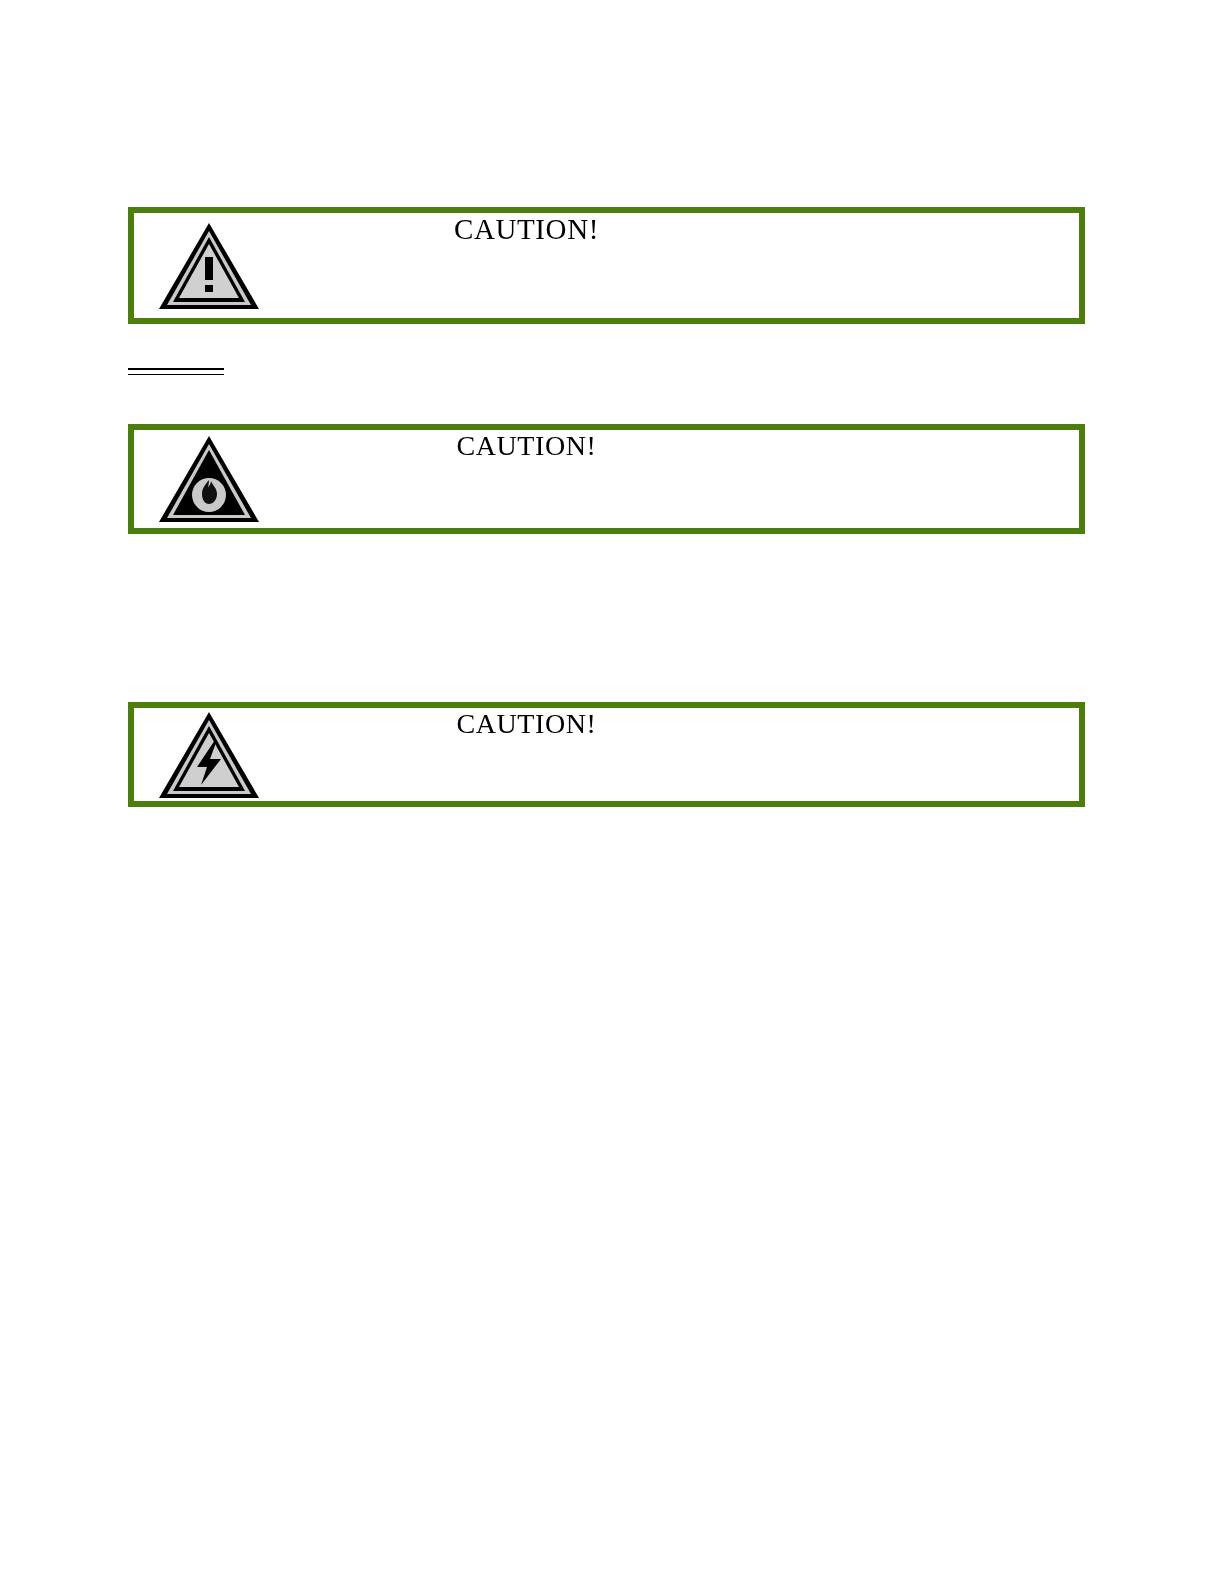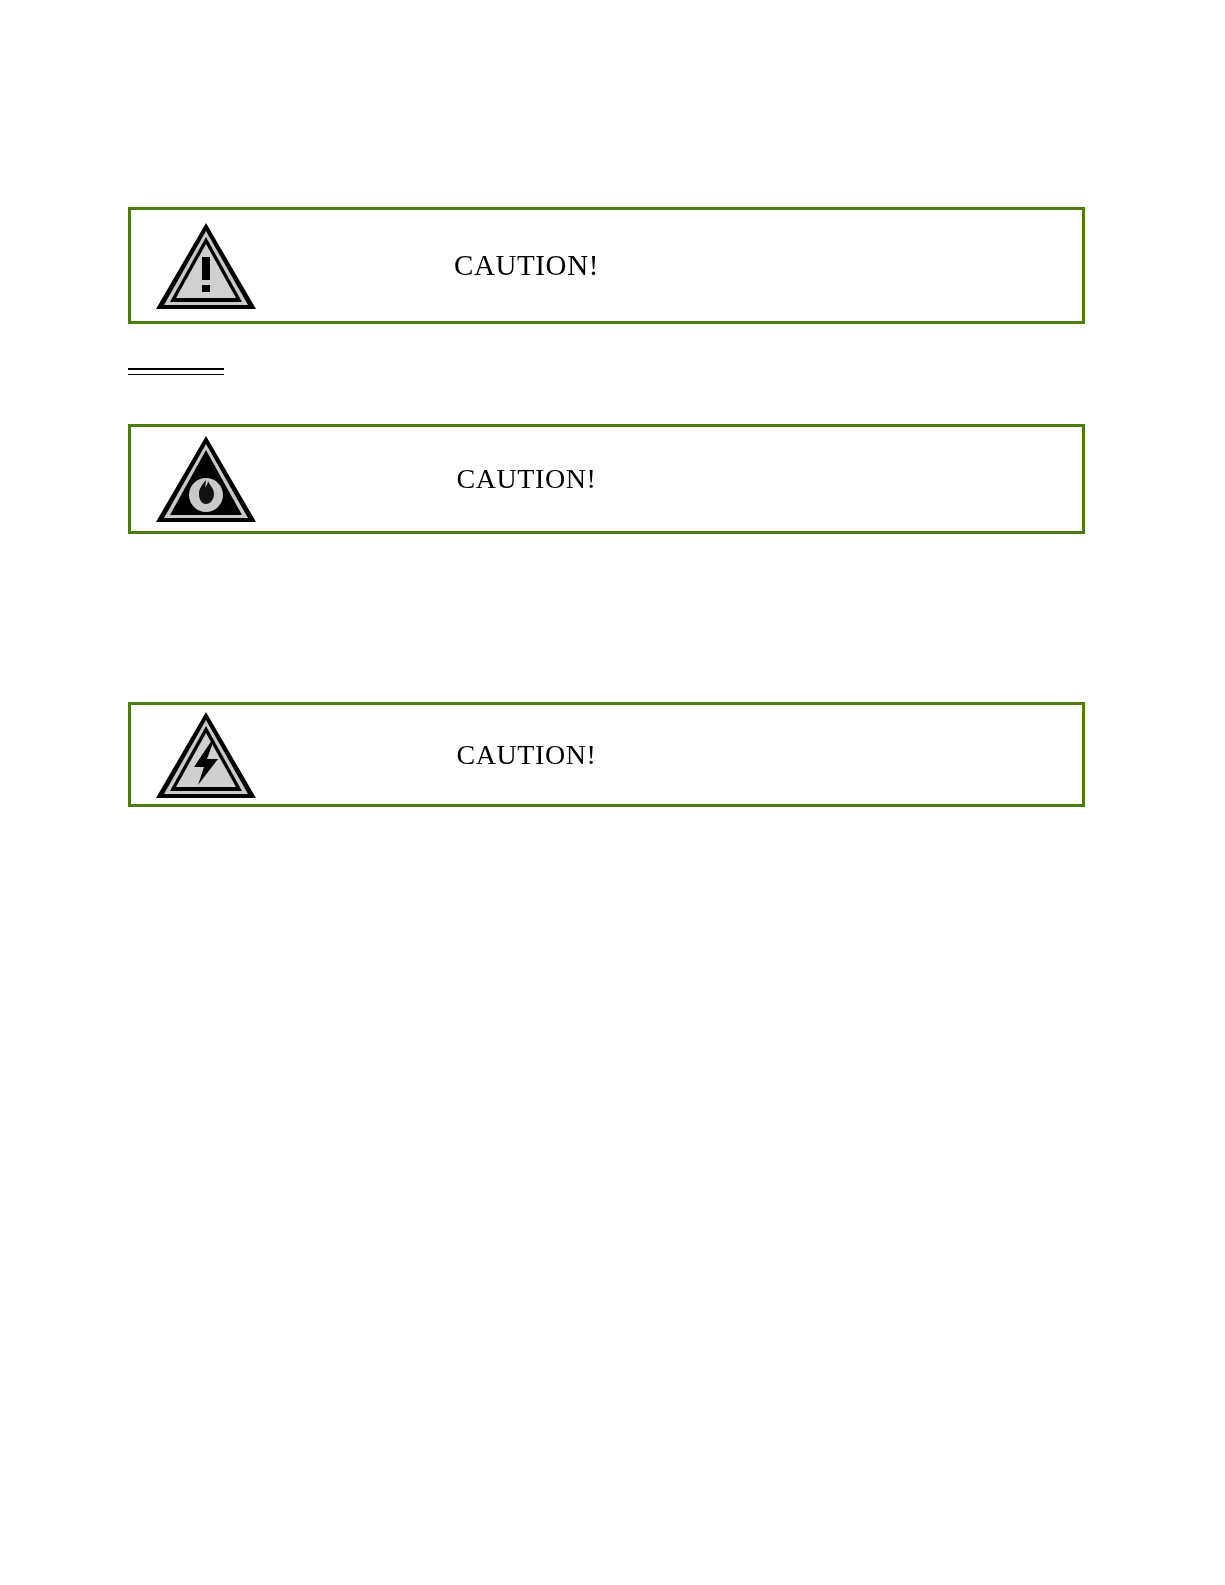--- a/index.html
+++ b/index.html
@@ -18,24 +18,23 @@
   .page {
     position: absolute;
     inset: 0;
     background: #ffffff;
   }
 
   
   .caution-box {
     position: absolute;
     box-sizing: border-box;
-    border: 3px solid #4d7c0f;
+    border: 6px solid #4d7c0f;
     background: #ffffff;
     display: flex;
-    align-items: center;
   }
   .caution-box.b1 { left: 128px;  top: 207px; width: 957px; height: 117px; }
   .caution-box.b2 { left: 128px;  top: 424px; width: 957px; height: 110px; }
   .caution-box.b3 { left: 128px;  top: 702px; width: 957px; height: 105px; }
 
   .icon-slot {
     position: relative;
     width: 150px;
     flex: 0 0 150px;
     display: flex;

